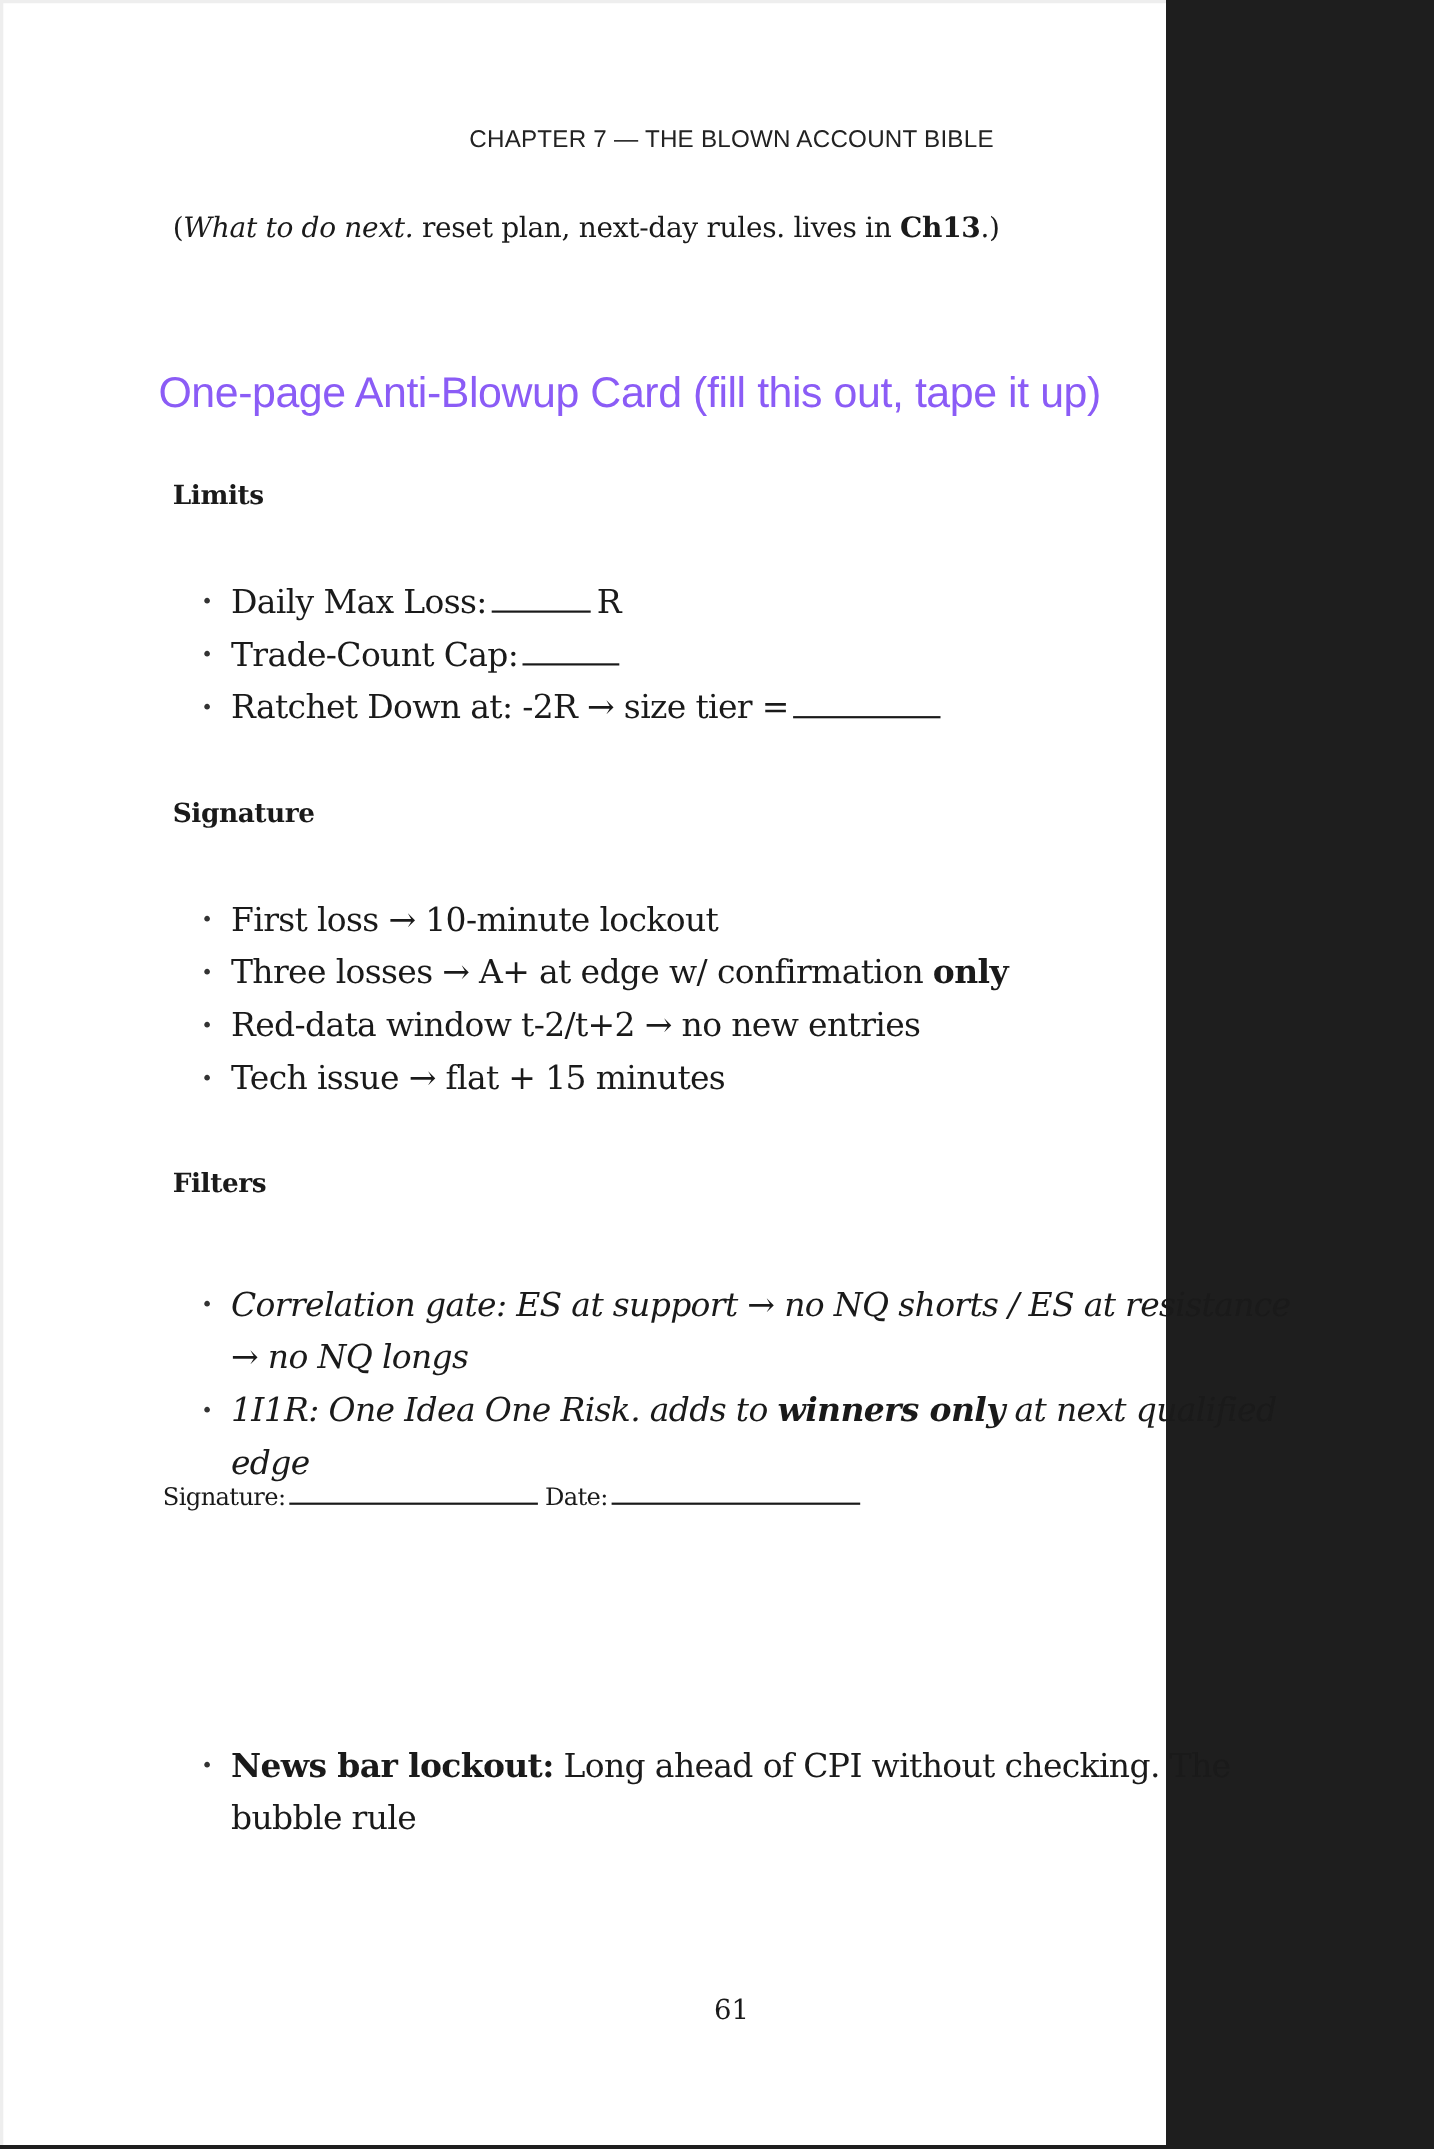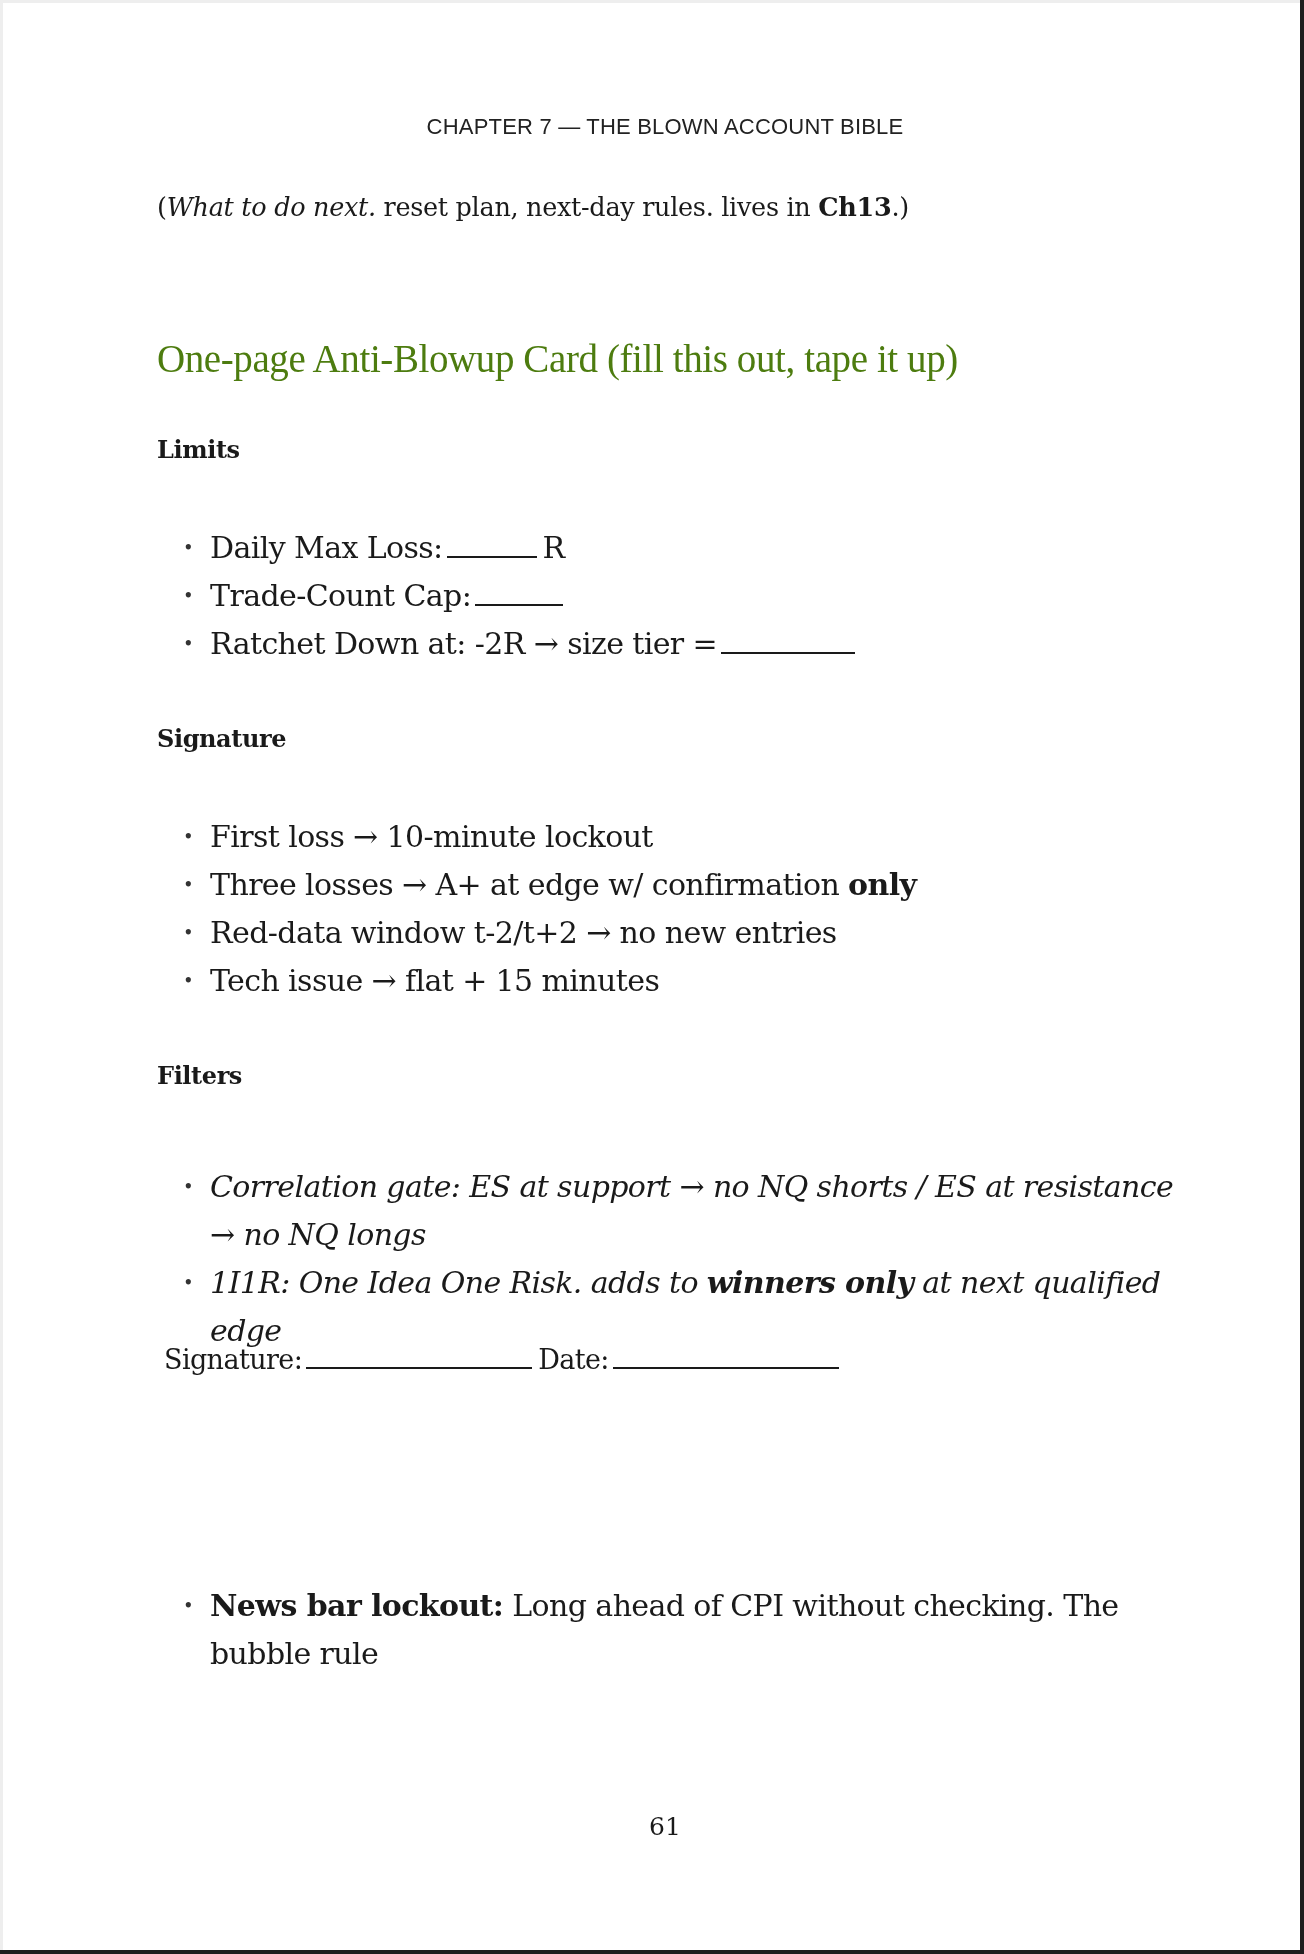--- a/index.html
+++ b/index.html
@@ -10,21 +10,21 @@
       width: 1304px;
       height: 1954px;
       background: #1e1e1e;
       position: relative;
       overflow: hidden;
     }
     .page {
       position: absolute;
       left: 0;
       top: 0;
-      width: 1300px;
+      width: 1060px;
       height: 1950px;
       background: #ffffff;
       box-shadow: inset 3px 3px 0 #eeeeee;
       color: #1a1a1a;
     }
     .running-head {
       position: absolute;
       top: 114px;
       left: 0;
       width: 1330px;
@@ -44,25 +44,25 @@
     .intro {
       left: 157px;
       top: 192px;
       font-size: 25.5px;
       letter-spacing: -0.3px;
     }
     .intro em { font-style: italic; }
     .intro b { font-weight: bold; }
 
     .h2 {
-      left: 157px;
-      font-family: Liberation Serif, serif;
+      left: 144px;
+      font-family: Liberation Sans, sans-serif;
       font-size: 39px;
       letter-spacing: -0.4px;
-      color: #4d7c0f;
+      color: #8b5cf6;
     }
     .h3 {
       left: 157px;
       font-family: "DejaVu Serif", serif;
       font-weight: bold;
       font-size: 24px;
       letter-spacing: -0.4px;
     }
     ul.bullets {
       position: absolute;
@@ -89,24 +89,24 @@
       color: #333;
     }
     .blank {
       display: inline-block;
       border-bottom: 2px solid #1a1a1a;
       height: 22px;
       vertical-align: baseline;
       margin: 0 6px 0 4px;
     }
     .sig-line {
-      left: 164px;
+      left: 148px;
       top: 1344px;
       font-family: "DejaVu Serif", serif;
-      font-size: 27px;
+      font-size: 22px;
       letter-spacing: -0.6px;
     }
     .page-number {
       left: 0;
       width: 1330px;
       text-align: center;
       top: 1812px;
       font-family: "DejaVu Serif", serif;
       font-size: 25px;
     }

